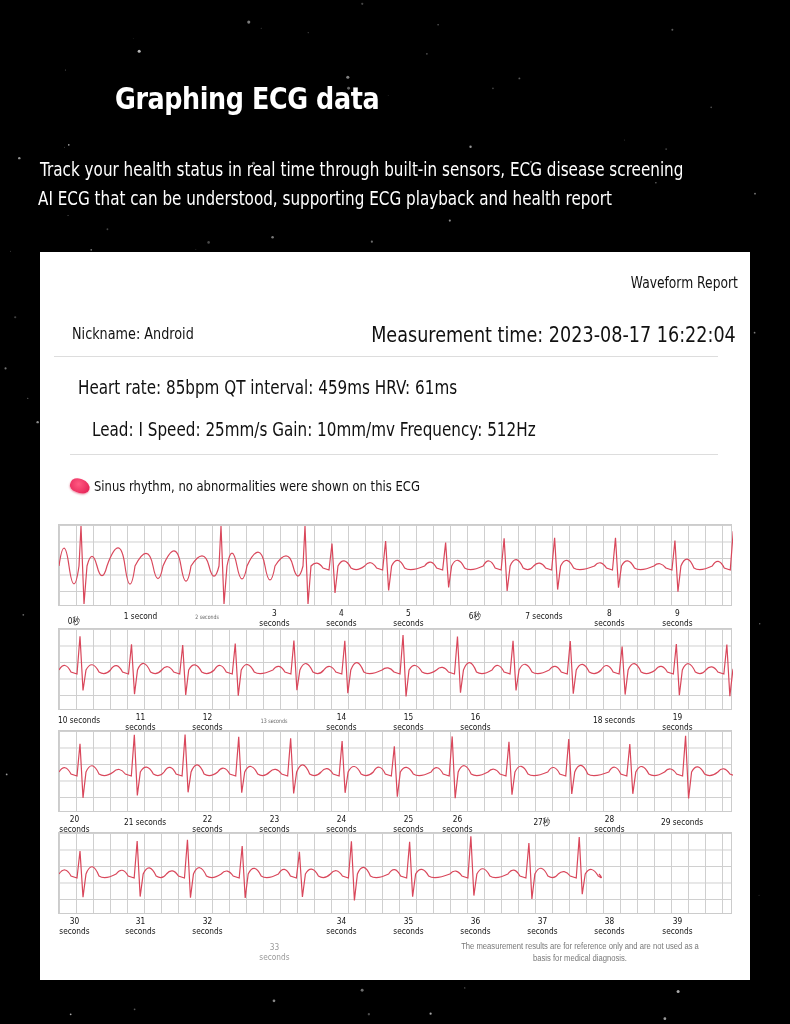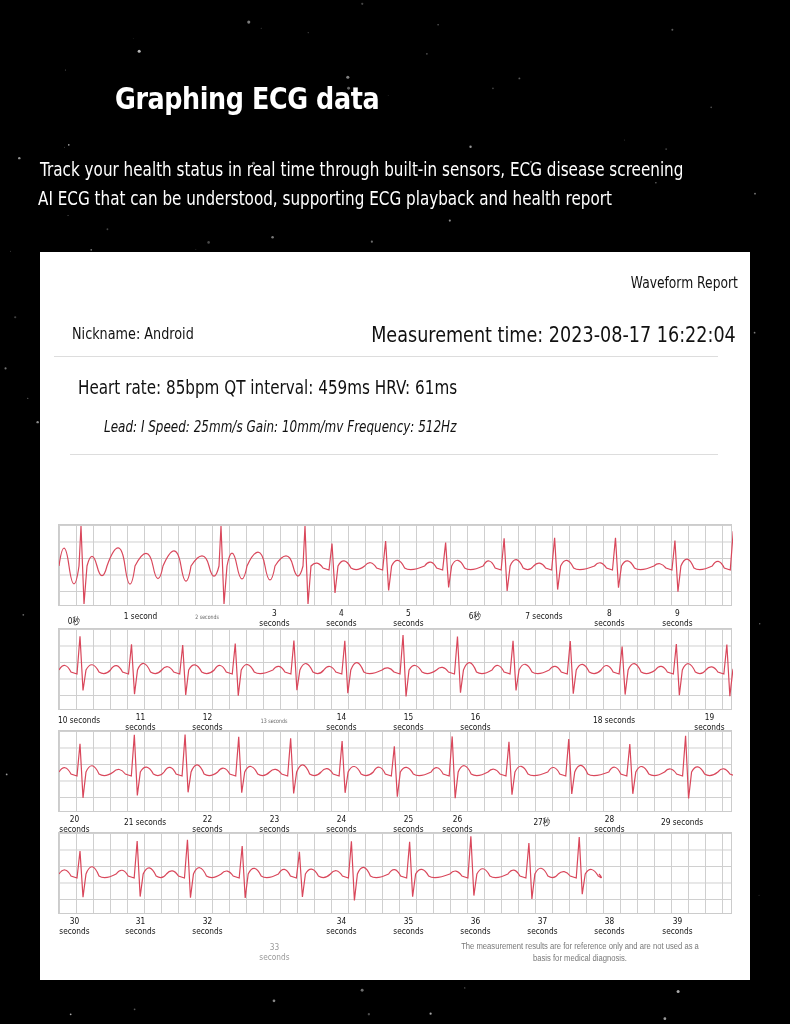--- a/index.html
+++ b/index.html
@@ -33,21 +33,21 @@
   }
   .report-title span { display:inline-block; transform:scaleX(0.82); }
   .cond { display:inline-block; transform:scaleX(0.8); transform-origin:left center; white-space:nowrap; font-family:"DejaVu Sans", sans-serif; }
   .nickname { position:absolute; left:32px; top:72px; font-size:16px; }
   .mtime { position:absolute; right:14px; top:70px; font-size:22px; text-align:right; }
   .mtime .cond { transform-origin:right center; }
   .divider { position:absolute; height:1px; background:#ddd; }
   .divider.d1 { left:14px; right:32px; top:104px; }
   .divider.d2 { left:30px; right:32px; top:202px; }
   .metrics { position:absolute; left:38px; top:124px; font-size:19px; }
-  .settings { position:absolute; left:64px; top:166px; font-size:15px;font-style:italic; }
+  .settings { position:absolute; left:52px; top:166px; font-size:19px; }
   .diag { position:absolute; left:30px; top:226px; font-size:14.5px; display:flex; align-items:center; }
   .heart-icon {
     width:20px; height:14px; border-radius:50% 60% 55% 45%;
     background:radial-gradient(circle at 40% 40%, #ff5a82, #e0184e);
     transform:rotate(20deg); margin-right:4px; box-shadow:0 1px 2px rgba(200,0,50,0.4);
   }
 
   .strip { position:absolute; left:18px; width:674px; }
   .grid-area {
     position:absolute; left:0; top:0; width:674px; height:82px;
@@ -138,20 +138,24 @@
 <div class="hero-sub l2">AI ECG that can be understood, supporting ECG playback and health report</div>
 
 <div class="card">
   <div class="report-title"><span>Waveform Report</span></div>
   <div class="nickname"><span class="cond">Nickname: Android</span></div>
   <div class="mtime"><span class="cond">Measurement time: 2023-08-17 16:22:04</span></div>
   <div class="divider d1"></div>
   <div class="metrics"><span class="cond">Heart rate: 85bpm QT interval: 459ms HRV: 61ms</span></div>
   <div class="settings"><span class="cond">Lead: I Speed: 25mm/s Gain: 10mm/mv Frequency: 512Hz</span></div>
   <div class="divider d2"></div>
+  <div class="diag">
+    <span class="heart-icon"></span>
+    <span class="cond">Sinus rhythm, no abnormalities were shown on this ECG</span>
+  </div>
 
   <div class="strip" style="top:272px;">
     <div class="grid-area">
         <svg width="674" height="82">
           <path class="trace" d="M0 41 Q5 5.217592592592595 10 41 T20 41 L22 1 L25 79 L28 41 Q33 21.584705075445818 38 41 T48 41 Q61 4.885973936899859 66 41 T76 41 Q89 15.615226337448561 94 41 T104 41 Q117 10.562585733882031 122 41 T132 41 Q145 20.59224965706447 150 41 T160 41 L162 1 L165 79 L168 41 Q173 15.0869341563786 178 41 T188 41 Q201 13.058984910836763 206 41 T216 41 Q229 20.92815500685871 234 41 T244 41 L246 1 L249 79 L252 41 Q258 34.19966563786008 264 43 L270 45 L273 18.52578875171468 L276 68.00997942386832 L279 41 Q285 29.868106995884773 292 43 Q298 47 305.6203703703704 41 Q311.6203703703704 33.475771604938274 317.6203703703704 43 L323.6203703703704 45 L326.6203703703704 16.02338820301783 L329.6203703703704 65.42373113854595 L332.6203703703704 41 Q338.6203703703704 28.889583333333334 345.6203703703704 43 Q351.6203703703704 47 365.6298868312757 41 Q371.6298868312757 32.38305041152263 377.6298868312757 43 L383.6298868312757 45 L386.6298868312757 17.623868312757203 L389.6298868312757 62.390980795610425 L392.6298868312757 41 Q398.6298868312757 28.59778806584362 405.6298868312757 43 Q411.6298868312757 47 424.1365740740741 41 Q430.1365740740741 30.014094650205763 436.1365740740741 43 L442.1365740740741 45 L445.1365740740741 13.203772290809328 L448.1365740740741 66.04753086419753 L451.1365740740741 41 Q457.1365740740741 27.418647119341564 464.1365740740741 43 Q470.1365740740741 47 474.6188271604938 41 Q480.6188271604938 34.350385802469134 486.6188271604938 43 L492.6188271604938 45 L495.6188271604938 12.787791495198903 L498.6188271604938 64.56622085048011 L501.6188271604938 41 Q507.6188271604938 28.666975308641977 514.6188271604938 43 Q520.6188271604938 47 535.4809670781893 41 Q541.4809670781893 33.59562757201646 547.4809670781893 43 L553.4809670781893 45 L556.4809670781893 12.770987654320987 L559.4809670781893 62.71248285322359 L562.4809670781893 41 Q568.4809670781893 29.879809670781892 575.4809670781893 43 Q581.4809670781893 47 594.9421296296297 41 Q600.9421296296297 35.509079218107 606.9421296296297 43 L612.9421296296297 45 L615.9421296296297 15.47434842249657 L618.9421296296297 66.7332304526749 L621.9421296296297 41 Q627.9421296296297 26.14974279835391 634.9421296296297 43 Q640.9421296296297 47 653.258487654321 41 Q659.258487654321 30.738888888888887 665.258487654321 43 L671.258487654321 45 L674.258487654321 6.033676268861454 L677.258487654321 66.57908093278463 L680.258487654321 41 Q686.258487654321 27.458256172839505 693.258487654321 43 Q699.258487654321 47 674 41" fill="none" stroke="#d9475b" stroke-width="1.2"></path>
         </svg>
       </div>
     <div class="labels">
         <div class="tick" style="top: 12px; left: -6px; width: 44px;"><span>0秒</span></div>
         <div class="tick" style="top: 7px; left: 60px; width: 44px;"><span>1 second</span></div>
@@ -174,21 +178,21 @@
     <div class="labels">
         <div class="tick" style="top: 7px; left: -6px; width: 44px;"><span>10 seconds</span></div>
         <div class="tick" style="top: 4px; left: 60px; width: 44px;"><span>11<br>seconds</span></div>
         <div class="tick" style="top: 4px; left: 127px; width: 44px;"><span>12<br>seconds</span></div>
         <div class="tick" style="top: 7px; left: 194px; width: 44px;"><span style="font-size: 6px; color: rgb(102, 102, 102);">13 seconds</span></div>
         <div class="tick" style="top: 4px; left: 261px; width: 44px;"><span>14<br>seconds</span></div>
         <div class="tick" style="top: 4px; left: 328px; width: 44px;"><span>15<br>seconds</span></div>
         <div class="tick" style="top: 4px; left: 395px; width: 44px;"><span>16<br>seconds</span></div>
         <div class="tick faded" style="top: 4px; left: 462px; width: 44px;"><span>17<br>seconds</span></div>
         <div class="tick" style="top: 7px; left: 529px; width: 44px;"><span>18 seconds</span></div>
-        <div class="tick" style="top: 4px; left: 597px; width: 44px; margin-left: 32px;"><span>19<br>seconds</span></div>
+        <div class="tick" style="top: 4px; left: 597px; width: 44px;"><span>19<br>seconds</span></div>
       </div>
   </div>
   <div class="strip" style="top:478px;">
     <div class="grid-area">
         <svg width="674" height="82">
           <path class="trace" d="M0 41 Q6 31.52229938271605 12 43 L18 45 L21 12.703017832647461 L24 66.80613854595336 L27 41 Q33 27.56111111111111 40 43 Q46 47 54.33312757201646 41 Q60.33312757201646 34.97124485596708 66.33312757201645 43 L72.33312757201645 45 L75.33312757201645 3.7479423868312765 L78.33312757201645 64.38449931412895 L81.33312757201645 41 Q87.33312757201645 30.310982510288067 94.33312757201645 43 Q100.33312757201645 47 105.08009259259259 41 Q111.08009259259259 30.643955761316874 117.08009259259259 43 L123.08009259259259 45 L126.08009259259259 3.4389574759945134 L129.0800925925926 61.318827160493825 L132.0800925925926 41 Q138.0800925925926 25.673508230452676 145.0800925925926 43 Q151.0800925925926 47 158.7192901234568 41 Q164.7192901234568 32.52191358024692 170.7192901234568 43 L176.7192901234568 45 L179.7192901234568 5.800754458161865 L182.7192901234568 61.78196159122085 L185.7192901234568 41 Q191.7192901234568 28.963503086419752 198.7192901234568 43 Q204.7192901234568 47 210.65504115226338 41 Q216.65504115226338 34.80882201646091 222.65504115226338 43 L228.65504115226338 45 L231.65504115226338 7.228395061728396 L234.65504115226338 62.53933470507545 L237.65504115226338 41 Q243.65504115226338 25.718004115226336 250.65504115226338 43 Q256.6550411522634 47 262.10648148148147 41 Q268.10648148148147 33.26394032921811 274.10648148148147 43 L280.10648148148147 45 L283.10648148148147 10.04286694101509 L286.10648148148147 61.83786008230453 L289.10648148148147 41 Q295.10648148148147 29.02960390946502 302.10648148148147 43 Q308.10648148148147 47 314.3297839506173 41 Q320.3297839506173 30.535416666666666 326.3297839506173 43 L332.3297839506173 45 L335.3297839506173 15.37997256515775 L338.3297839506173 65.6281550068587 L341.3297839506173 41 Q347.3297839506173 30.879783950617284 354.3297839506173 43 Q360.3297839506173 47 372.17371399176955 41 Q378.17371399176955 31.493621399176956 384.17371399176955 43 L390.17371399176955 45 L393.17371399176955 5.412551440329219 L396.17371399176955 67.12009602194787 L399.17371399176955 41 Q405.17371399176955 27.47224794238683 412.17371399176955 43 Q418.17371399176955 47 428.9685185185185 41 Q434.9685185185185 34.5644804526749 440.9685185185185 43 L446.9685185185185 45 L449.9685185185185 10.906035665294924 L452.9685185185185 63.67170781893004 L455.9685185185185 41 Q461.9685185185185 28.566255144032922 468.9685185185185 43 Q474.9685185185185 47 488.7481481481482 41 Q494.7481481481482 31.06280864197531 500.7481481481482 43 L506.7481481481482 45 L509.7481481481482 8.107338820301782 L512.7481481481482 63.01138545953361 L515.7481481481482 41 Q521.7481481481482 26.809953703703705 528.7481481481482 43 Q534.7481481481482 47 549.8058127572017 41 Q555.8058127572017 30.525643004115224 561.8058127572017 43 L567.8058127572017 45 L570.8058127572017 12.967078189300413 L573.8058127572017 62.793449931412894 L576.8058127572017 41 Q582.8058127572017 29.073713991769548 589.8058127572017 43 Q595.8058127572017 47 605.5828703703704 41 Q611.5828703703704 34.04557613168724 617.5828703703704 43 L623.5828703703704 45 L626.5828703703704 4.695130315500686 L629.5828703703704 67.48703703703704 L632.5828703703704 41 Q638.5828703703704 29.783461934156378 645.5828703703704 43 Q651.5828703703704 47 658.8910493827161 41 Q664.8910493827161 33.60408950617284 670.8910493827161 43 L676.8910493827161 45 L679.8910493827161 14.649519890260631 L682.8910493827161 62.59831961591221 L685.8910493827161 41 Q691.8910493827161 28.254012345679012 698.8910493827161 43 Q704.8910493827161 47 674 41" fill="none" stroke="#d9475b" stroke-width="1.2"></path>
         </svg>
       </div>
     <div class="labels">
         <div class="tick" style="top: 4px; left: -6px; width: 44px;"><span>20<br>seconds</span></div>

